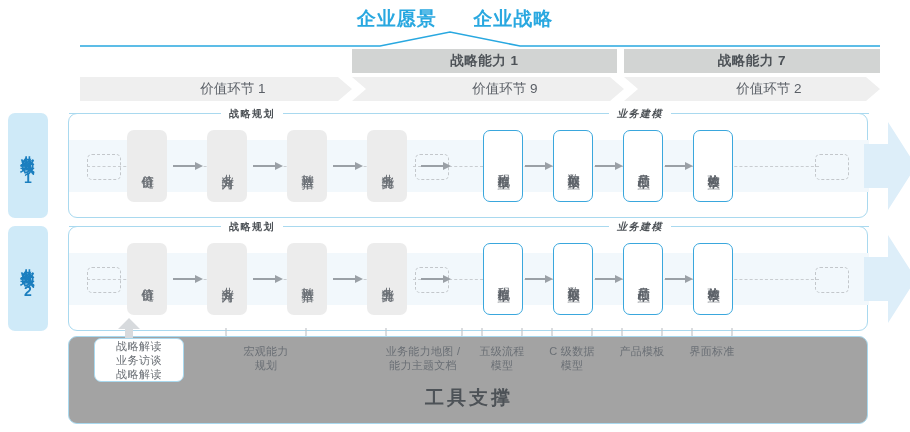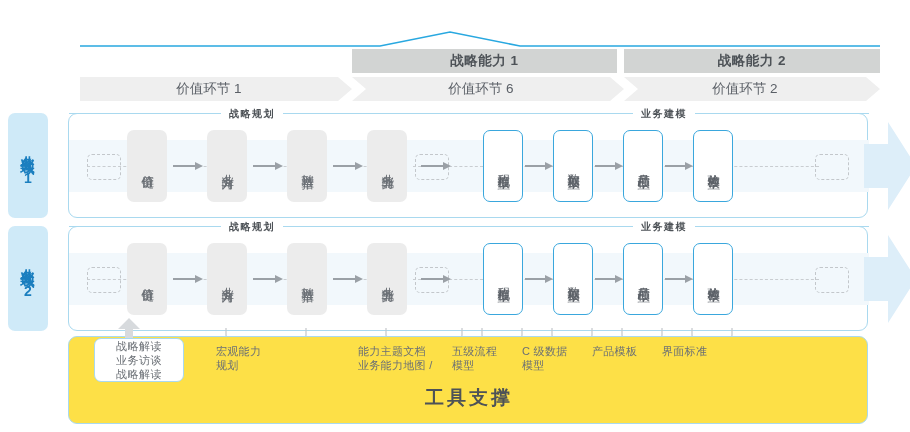--- a/index.html
+++ b/index.html
@@ -44,21 +44,21 @@
   .valchev{position:absolute;top:0;height:24px;width:28px;background:#ffffff;}
   .valchev.v1{left:258px;
     clip-path:polygon(0 0,14px 0,28px 12px,14px 24px,0 24px,14px 12px);}
   .valchev.v2{left:530px;
     clip-path:polygon(0 0,14px 0,28px 12px,14px 24px,0 24px,14px 12px);}
   .valchev.v3{left:786px;
     clip-path:polygon(0 0,14px 0,28px 12px,14px 24px,0 24px,14px 12px);}
   .val{
     position:absolute;top:0;height:24px;
     color:#5a5f66;font-size:13.5px;
-    display:flex;align-items:center;justify-content:center;
+    display:flex;align-items:center;justify-content:center;margin-left:24px;
   }
   .val.c1{left:0;width:258px;}
   .val.c2{left:272px;width:258px;}
   .val.c3{left:544px;width:242px;}
 
   
   .domain-label{
     position:absolute;left:8px;width:40px;
     background:#cfeaf8;border-radius:7px;
     color:#1b7fbf;font-weight:bold;font-size:14px;
@@ -95,21 +95,21 @@
   }
 
   
   .sect-title{
     position:absolute;top:-9px;height:18px;
     display:flex;align-items:center;
     color:#4d5257;font-size:10px;font-weight:bold;letter-spacing:1.5px;
     background:#ffffff;padding:0 8px;
   }
   .sect-title.s-left{left:152px;}
-  .sect-title.s-right{left:564px;}
+  .sect-title.s-right{left:540px;font-style:italic;}
 
   .sect-line{
     position:absolute;top:-1px;height:1px;background:#a9d9ef;
   }
 
   
   .dashchip{
     position:absolute;top:40px;height:26px;width:34px;
     border:1px dashed #c3c7cb;border-radius:5px;
     box-sizing:border-box;
@@ -146,21 +146,21 @@
   .arrow .head{
     position:absolute;top:0;width:0;height:0;
     border-top:4px solid transparent;border-bottom:4px solid transparent;
     border-left:8px solid #9aa0a6;
   }
 
   
   .tools{
     position:absolute;left:68px;top:336px;width:800px;height:88px;
     border:1px solid #a9d9ef;border-radius:9px;
-    box-sizing:border-box;background:#fde047;
+    box-sizing:border-box;background:#a3a3a3;
   }
   .tools-title{
     position:absolute;left:0;top:48px;width:800px;text-align:center;
     color:#4d5257;font-size:19px;font-weight:bold;letter-spacing:3px;
   }
 
   
   .callout{
     position:absolute;left:94px;top:338px;width:90px;height:44px;
     border:1px solid #a9d9ef;border-radius:7px;background:#ffffff;
@@ -171,49 +171,54 @@
   }
   .up-arrow{
     position:absolute;left:118px;top:318px;width:22px;height:22px;
     background:#d7dadd;
     clip-path:polygon(11px 0,22px 11px,15px 11px,15px 22px,7px 22px,7px 11px,0 11px);
   }
 
   
   .tlabel{
     position:absolute;top:344px;
-    text-align:left;color:#6a6f75;font-size:11px;line-height:1.3;
+    text-align:center;color:#6a6f75;font-size:11px;line-height:1.3;
     letter-spacing:.3px;
   }
 
   
   .bracket{position:absolute;}
 </style>
 </head>
 <body>
 
 <div class="stage">
 
+  <div class="top-titles">
+    <span>企业愿景</span>
+    <span class="gap"></span>
+    <span>企业战略</span>
+  </div>
 
   <svg class="connector" viewBox="0 0 800 20" preserveAspectRatio="none">
     <path d="M0 16 L300 16 L370 2 L440 16 L800 16" fill="none" stroke="#29a8e0" stroke-width="1.6"></path>
   </svg>
 
   <div class="cap-row">
     <div class="cap c2">战略能力 1</div>
-    <div class="cap c3">战略能力 2</div>
+    <div class="cap c3">战略能力 7</div>
   </div>
 
   <div class="val-row">
     <div class="valbg"></div>
     <div class="valchev v1"></div>
     <div class="valchev v2"></div>
     <div class="valchev v3"></div>
     <div class="val c1">价值环节 1</div>
-    <div class="val c2">价值环节 6</div>
+    <div class="val c2">价值环节 9</div>
     <div class="val c3">价值环节 2</div>
   </div>
 
   <div class="domain-label d1">
     <span>业务领域 1</span>
   </div>
   <div class="domain-label d2">
     <span>业务领域 2</span>
   </div>
 
@@ -405,22 +410,22 @@
       <div>业务访谈</div>
       <div>战略解读</div>
     </div>
   </div>
 
   <div class="tlabel" style="left:216px;width:100px;">
       <div>宏观能力</div>
       <div>规划</div>
     </div>
   <div class="tlabel" style="left:358px;width:130px;">
+      <div>业务能力地图 /</div>
       <div>能力主题文档</div>
-      <div>业务能力地图 /</div>
     </div>
   <div class="tlabel" style="left:452px;width:100px;">
       <div>五级流程</div>
       <div>模型</div>
     </div>
   <div class="tlabel" style="left:522px;width:100px;">
       <div>C 级数据</div>
       <div>模型</div>
     </div>
   <div class="tlabel" style="left:592px;width:100px;">产品模板</div>

